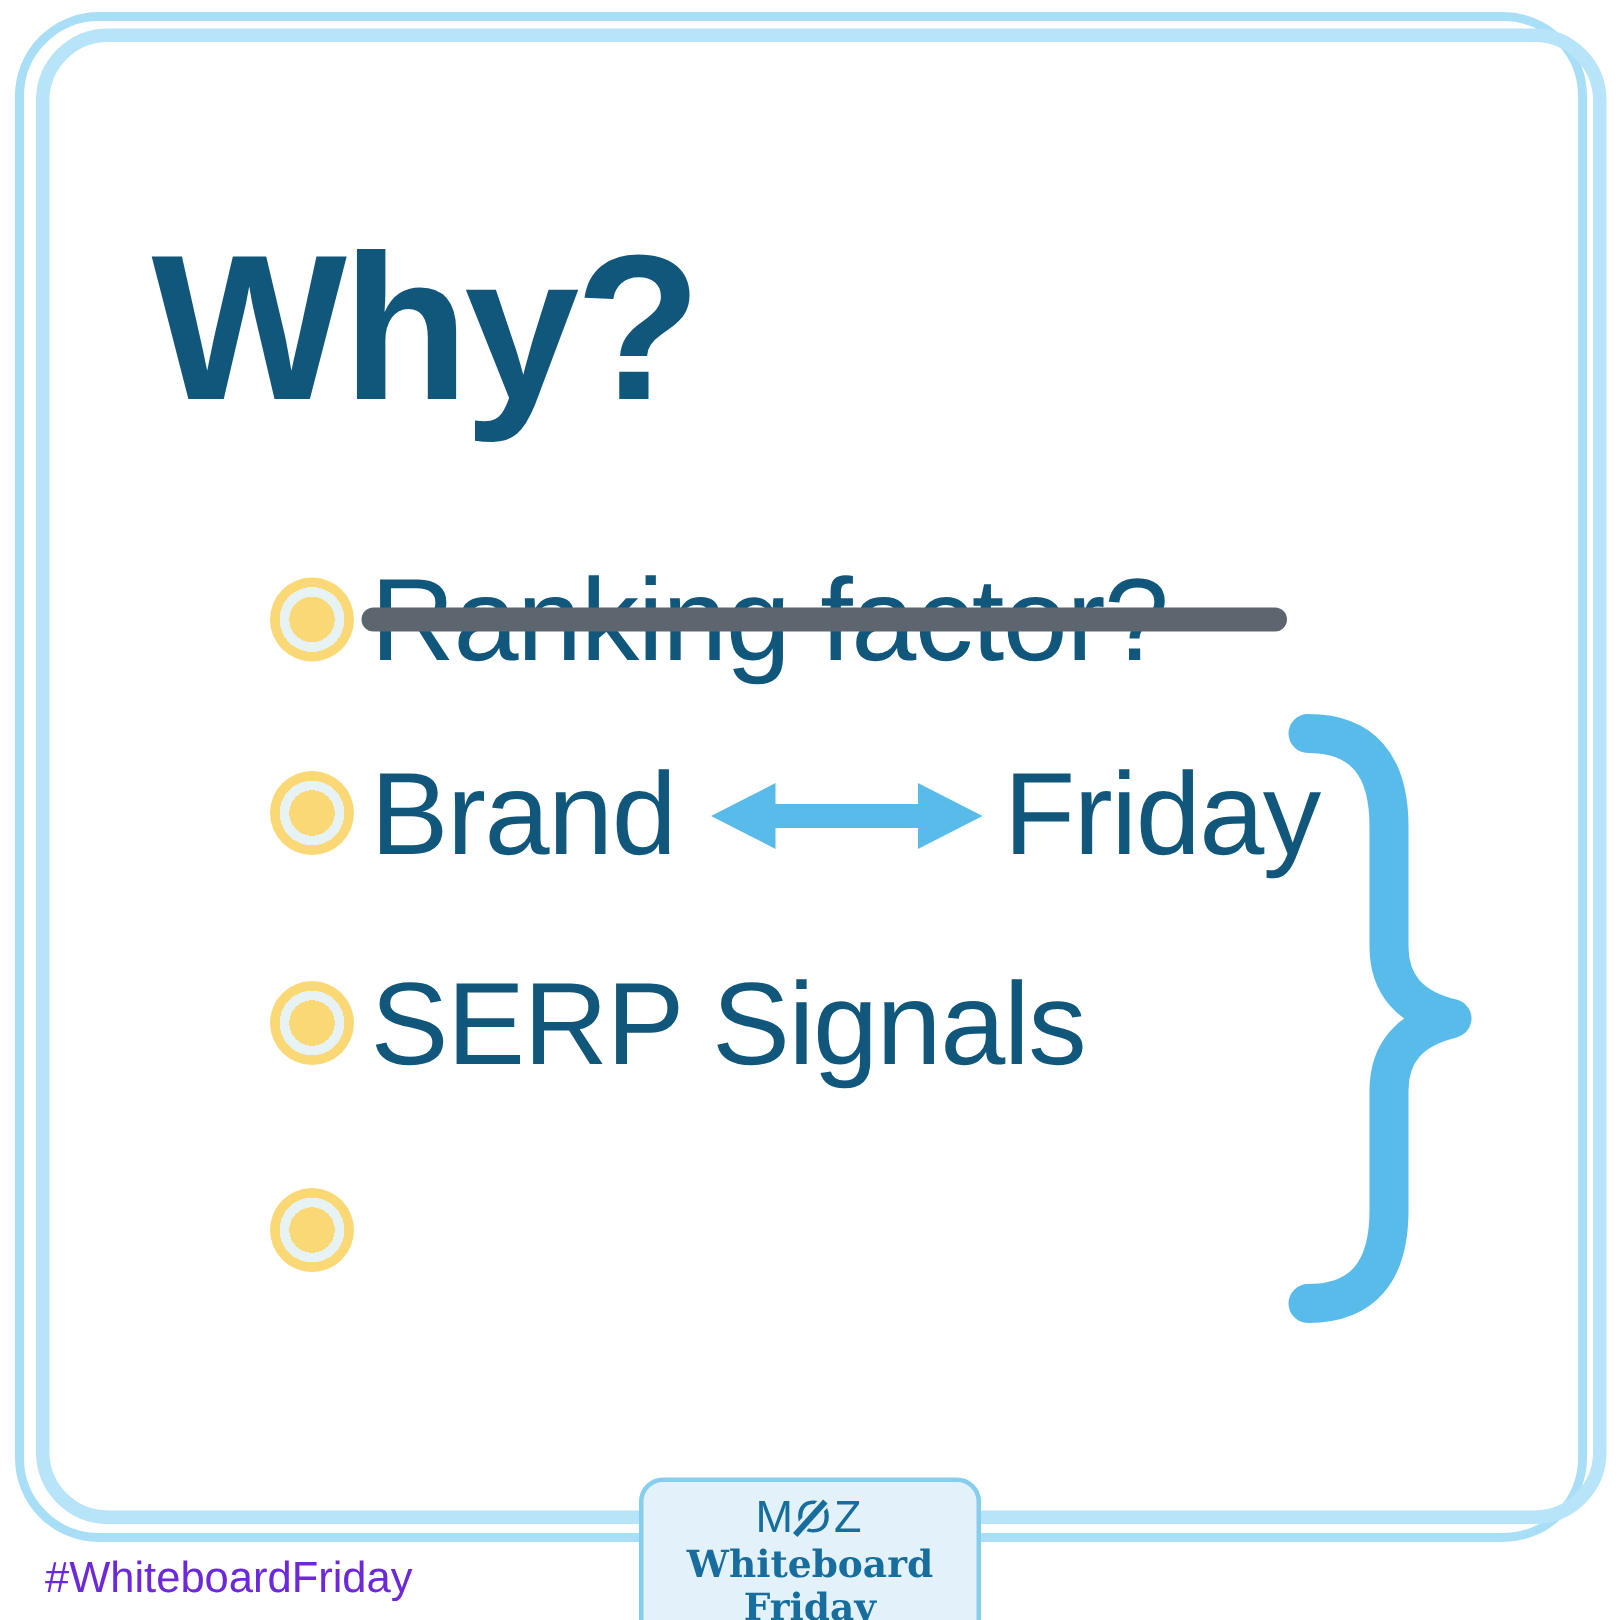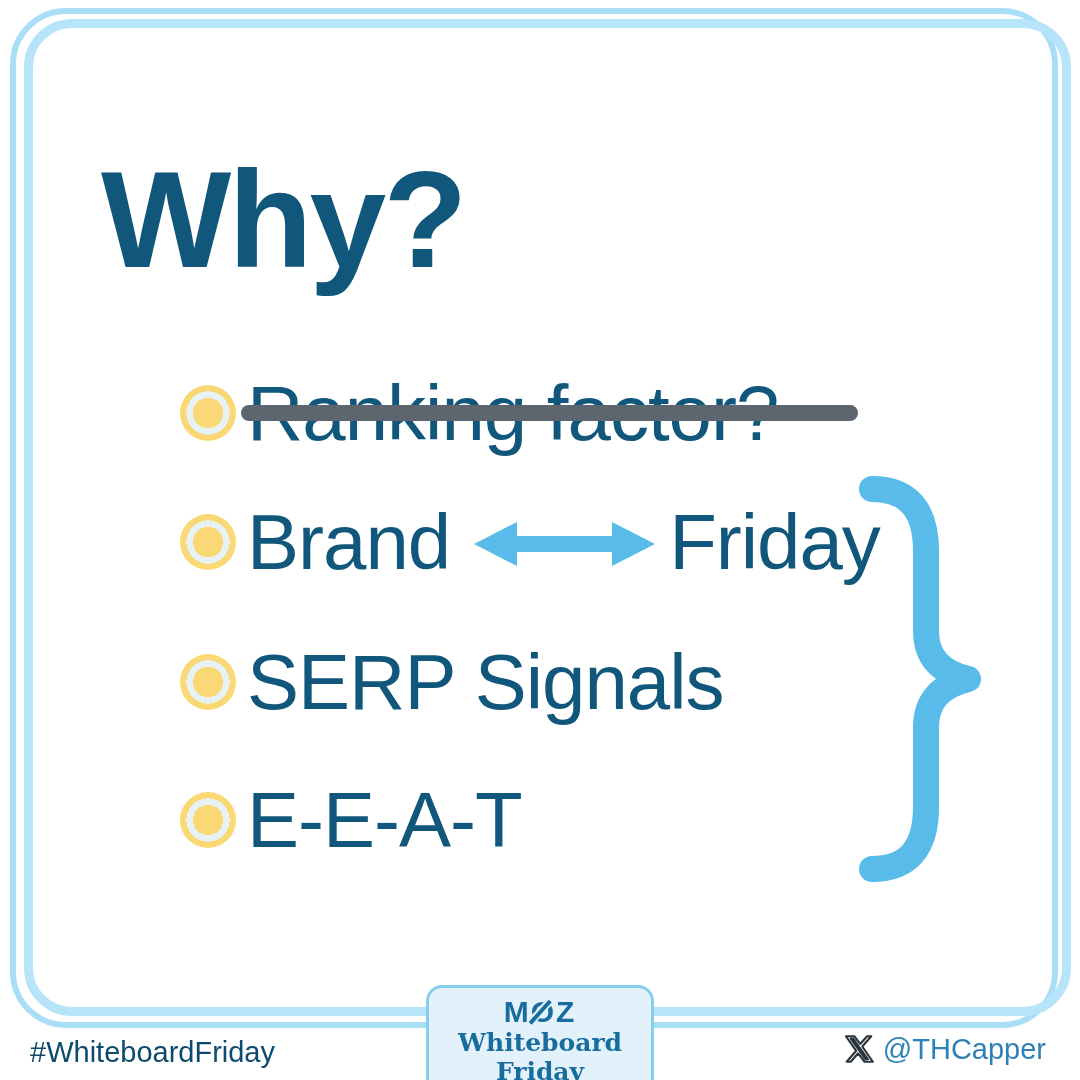--- a/index.html
+++ b/index.html
@@ -54,38 +54,38 @@
     background: #5D666F;
   }
   .arrow-svg { margin: 4px 12px 0 22px; display: block; }
 
   
   .brace-svg { position: absolute; left: 850px; top: 473px; }
 
   
   .hashtag {
     position: absolute; left: 30px; top: 1036px;
-    font-size: 29px; color: #0c4a6e; text-align: right;
+    font-size: 29px; color: #6d28d9; text-align: right;
   }
   .social {
     position: absolute; right: 34px; top: 1032px;
     display: flex; align-items: center; gap: 7px;
   }
   .handle { font-size: 29px; color: #2C82B8; }
 
   
   .badge {
     position: absolute; left: 50%; top: 985px; transform: translateX(-50%);
     width: 228px; box-sizing: border-box;
     background: #E3F1FA; border: 3px solid #86CDEE; border-radius: 16px;
     padding: 9px 10px 10px; text-align: center;
   }
   .moz-wordmark {
     position: relative; display: inline-block; line-height: 1;
-    font-size: 30px; font-weight: 700; letter-spacing: 2px;
+    font-size: 30px; font-weight: 400; letter-spacing: 2px;
     color: #176D9D;
   }
   .moz-wordmark::before { 
     content: ""; position: absolute; left: 50%; top: 50%;
     width: 8px; height: 30px; background: #E3F1FA;
     transform: translate(-50%, -50%) rotate(42deg);
   }
   .moz-wordmark::after { 
     content: ""; position: absolute; left: 50%; top: 50%;
     width: 3.5px; height: 30px; background: #176D9D;
@@ -122,35 +122,28 @@
     <span class="item-text">Friday</span>
   </div>
 
   <div class="row row3">
     <span class="bullet"></span>
     <span class="item-text">SERP Signals</span>
   </div>
 
   <div class="row row4">
     <span class="bullet"></span>
-    <span class="item-text">E-E-A-T</span>
   </div>
 
   <svg class="brace-svg" width="140" height="412" viewBox="0 0 140 412">
     <path d="M22,16 Q76,16 76,78 L76,158 Q76,196 118,206 Q76,216 76,254 L76,334 Q76,396 22,396" fill="none" stroke="#58BBE9" stroke-width="26" stroke-linecap="round" stroke-linejoin="round"></path>
   </svg>
 
   <div class="hashtag">#WhiteboardFriday</div>
 
   <div class="badge">
     <div class="moz-wordmark">MOZ</div>
     <div class="wf-text">Whiteboard Friday</div>
     
   </div>
 
-  <div class="social">
-    <svg width="34" height="34" viewBox="0 0 24 24">
-      <path d="M17.75 3h2.89l-6.31 7.22L21.75 21h-5.81l-4.55-5.95L6.18 21H3.29l6.75-7.72L2.75 3h5.96l4.11 5.44L17.75 3Zm-1.01 16.27h1.6L7.85 4.64H6.13l10.61 14.63Z" fill="none" stroke="#2B353D" stroke-width="1.5" stroke-linejoin="round"></path>
-    </svg>
-    <span class="handle">@THCapper</span>
-  </div>
 
 </div>
 
 </body></html>

